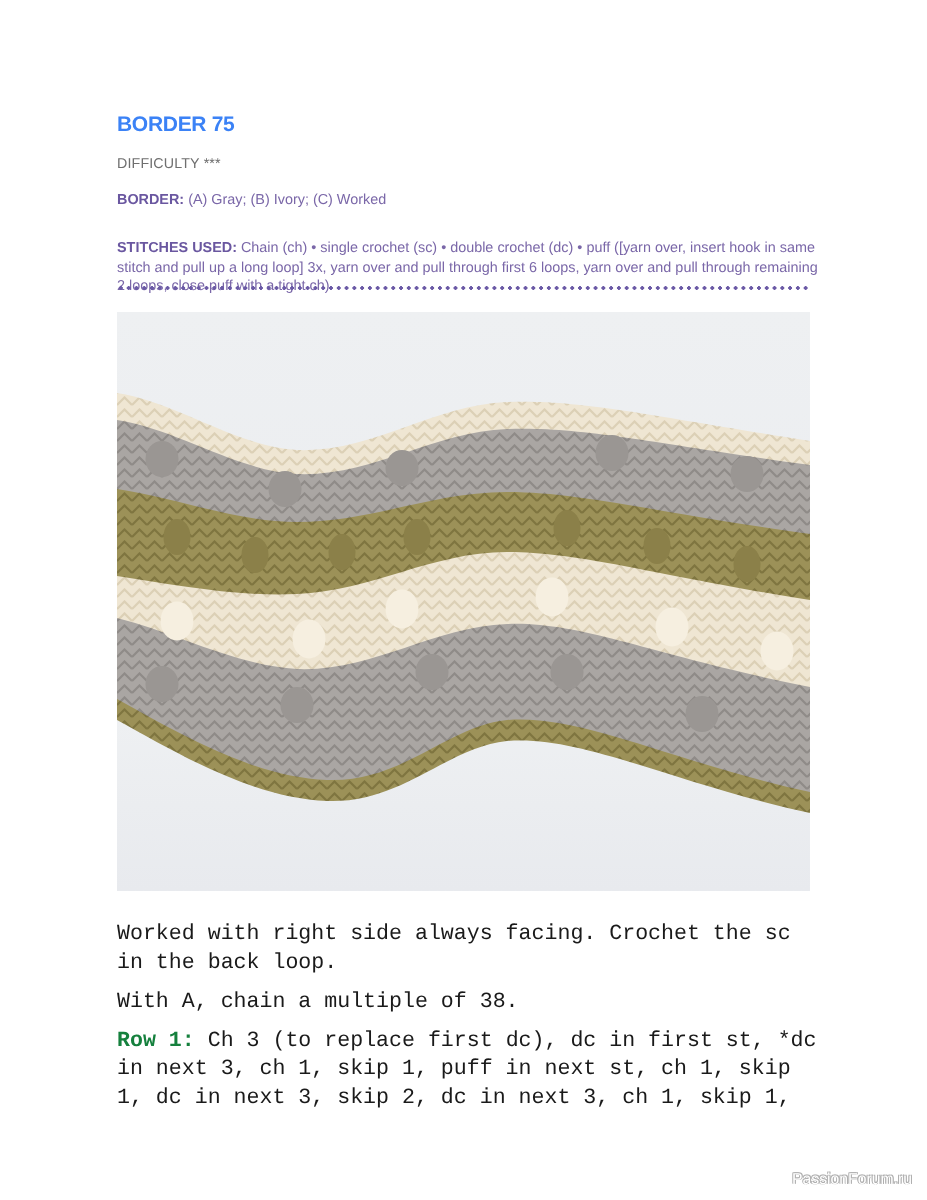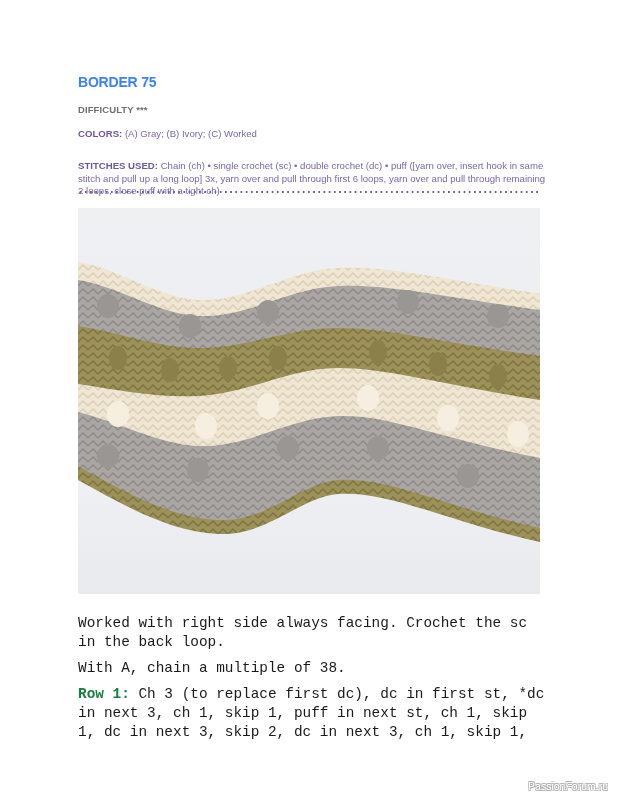--- a/index.html
+++ b/index.html
@@ -7,21 +7,21 @@
     width: 618px; height: 800px; background: #ffffff; position: relative; overflow: hidden;
     font-family: "Liberation Sans", sans-serif;
   }
   .title {
     position: absolute; left: 78px; top: 74px;
     font-family: "Liberation Sans", sans-serif; font-weight: bold;
     font-size: 14px; color: #3b82f6; letter-spacing: -0.2px;
   }
   .difficulty {
     position: absolute; left: 78px; top: 104px;
-    font-size: 9.5px; font-weight: bold; color: #6f6f6f; letter-spacing: 0.1px;
+    font-size: 9.5px; font-weight: normal; color: #6f6f6f; letter-spacing: 0.1px;
   }
   .info {
     position: absolute; left: 78px; top: 128px; width: 470px;
     font-size: 9.6px; line-height: 12.3px; color: #7a67a8;
   }
   .info .lbl { font-weight: bold; color: #6a57a0; }
   .info p { margin: 0; }
   .info p + p { margin-top: 20px; }
   .dots {
     position: absolute; left: 78px; top: 190px; width: 462px; height: 4px;
@@ -45,21 +45,21 @@
     text-shadow: -0.6px -0.6px 0 #b0b0b0, 0.6px -0.6px 0 #b0b0b0, -0.6px 0.6px 0 #b0b0b0, 0.6px 0.6px 0 #b0b0b0;
   }
 </style>
 </head>
 <body>
 
 <div class="title">BORDER 75</div>
 <div class="difficulty">DIFFICULTY ***</div>
 
 <div class="info">
-  <p><span class="lbl">COLORS:</span><span> (A) Gray; (B) Ivory; (C) Worked</span></p>
+  <p><span class="lbl">BORDER:</span><span> (A) Gray; (B) Ivory; (C) Worked</span></p>
   <p><span class="lbl">STITCHES USED:</span><span> Chain (ch) • single crochet (sc) • double crochet (dc) • puff ([yarn over, insert hook in same stitch and pull up a long loop] 3x, yarn over and pull through first 6 loops, yarn over and pull through remaining 2 loops, close puff with a tight ch)</span></p>
 </div>
 
 <div class="dots"></div>
 
 <div class="photo">
   <svg width="462" height="386" viewBox="0 0 462 386">
     <defs>
       <pattern id="knitIvory" width="10" height="8" patternUnits="userSpaceOnUse">
         <rect width="10" height="8" fill="#efe6d3"></rect>

